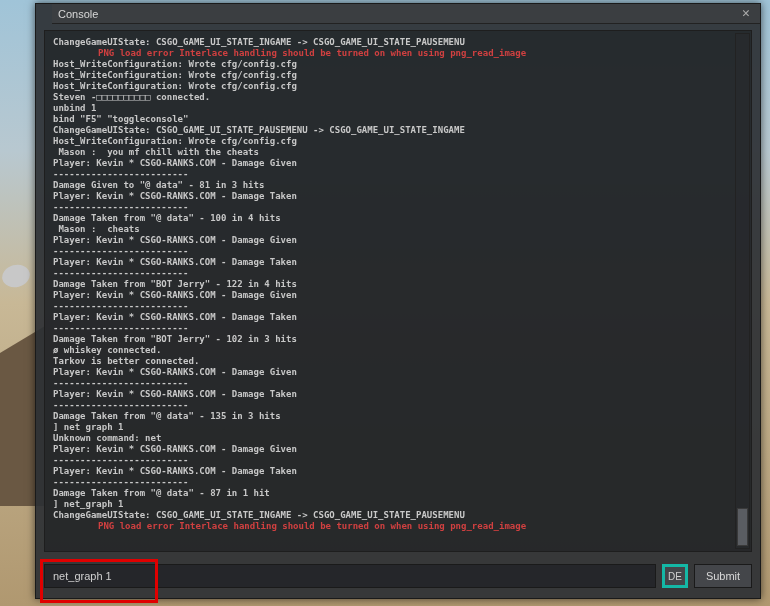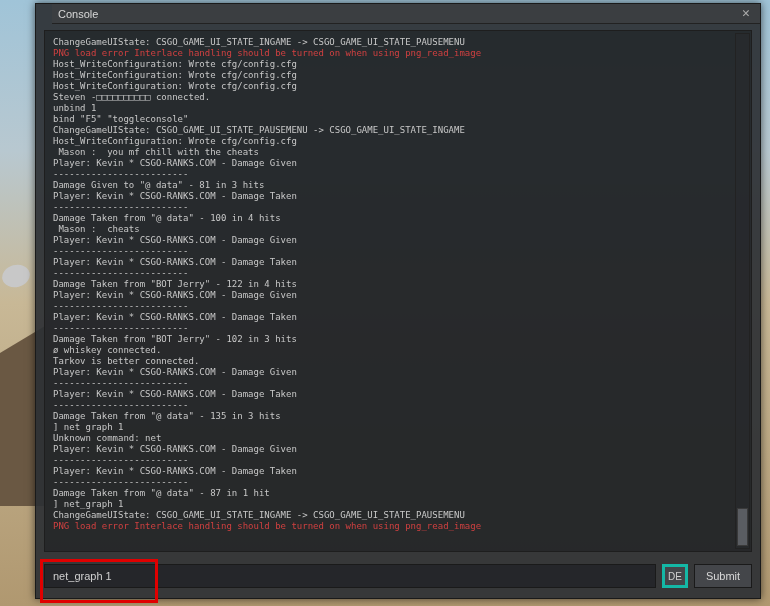--- a/index.html
+++ b/index.html
@@ -61,23 +61,24 @@
     border: 1px solid #1e1e1e;
     overflow: hidden;
   }
   .log-inner {
     padding: 6px 8px;
     font-size: 9px;
     line-height: 11px;
     color: #c8c8c8;
     white-space: pre;
     font-family: "Lucida Console", Monaco, monospace;
+    font-weight: bold;
   }
   .log-line { display: block; }
-  .log-err { color: #d04040; }
+  .log-err { color: #d04040; margin-left: 45px; }
   .scrollbar {
     position: absolute; right: 1px; top: 2px; bottom: 2px; width: 15px;
     background: rgba(40,42,45,0.6);
     border: 1px solid #222;
   }
   .scroll-thumb {
     position: absolute; left: 1px; right: 1px; bottom: 2px; height: 38px;
     background: #5a5d62;
     border: 1px solid #3a3a3a;
   }

